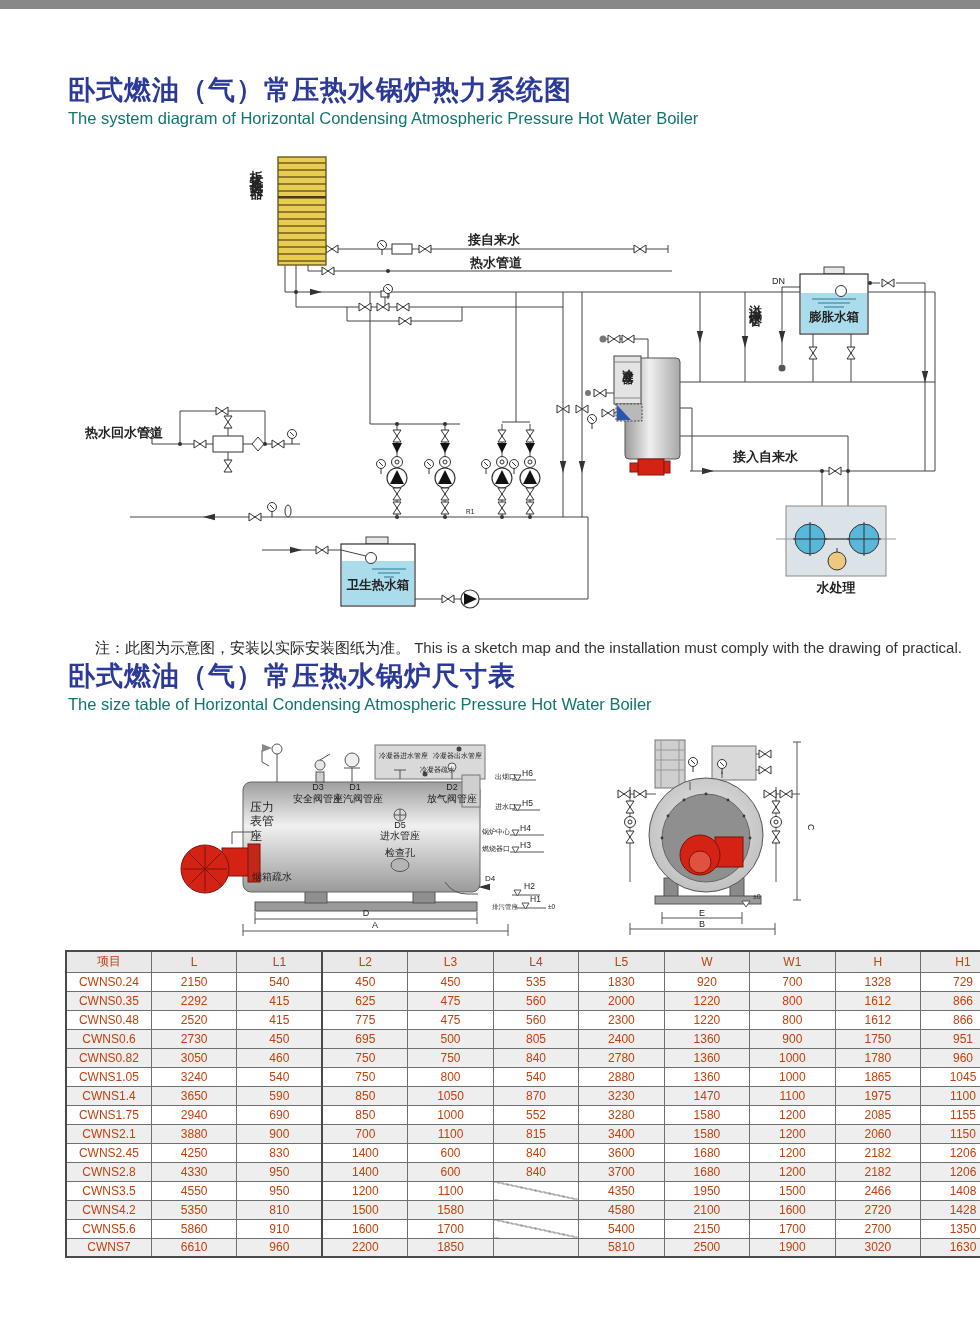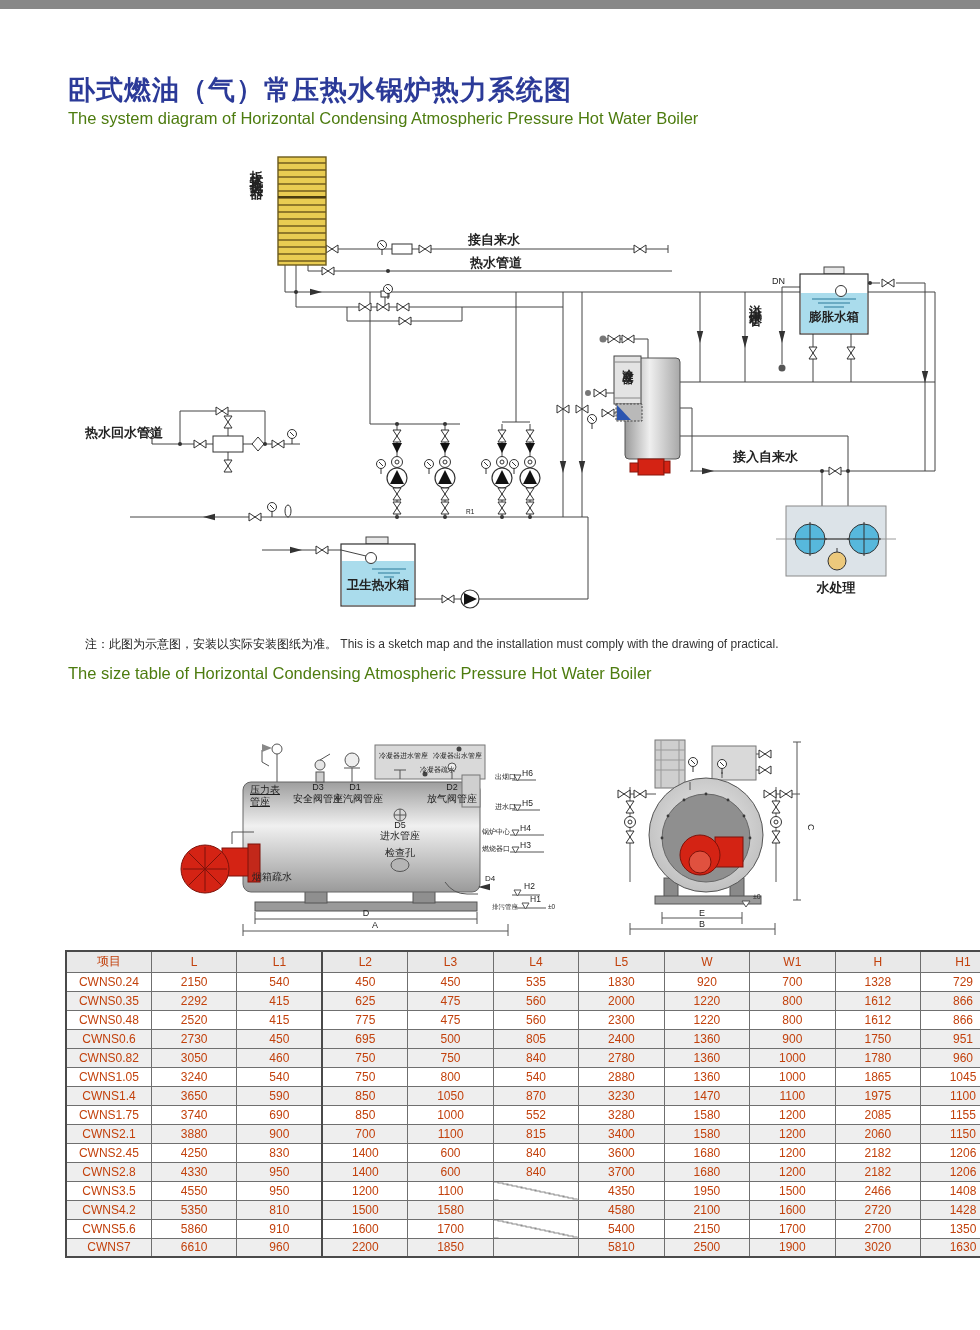--- a/index.html
+++ b/index.html
@@ -4,25 +4,25 @@
 <style>
   html,body{margin:0;padding:0;background:#888;}
   *{box-sizing:border-box;}
   .page{
     position:relative;width:980px;height:1330px;margin:9px auto;background:#fff;
     font-family:"Liberation Sans","DejaVu Sans",sans-serif;color:#222;overflow:hidden;
   }
   
   .sec-head{position:absolute;left:68px;}
   .sec-head .cn{font-size:27px;font-weight:bold;color:#2b3a98;letter-spacing:1px;margin:0;line-height:1.15;}
-  .sec-head .en{font-size:16.5px;color:#4d7c0f;margin:3px 0 0 0;line-height:1.2;}
+  .sec-head .en{font-size:16.5px;color:#0f766e;margin:3px 0 0 0;line-height:1.2;}
   #head1{top:66px;}
   #head2{top:652px;}
   
-  .note{position:absolute;left:85px;top:615px;font-size:12px;color:#333;}
+  .note{position:absolute;left:95px;top:615px;font-size:15px;color:#333;}
   .note .cn{color:#222;}
   
   .diagram1{position:absolute;left:0;top:132px;width:873px;height:478px;}
   .drawings{position:absolute;left:0;top:723px;width:980px;height:215px;}
   svg{position:absolute;left:0;top:0;}
   svg text{font-family:"Liberation Sans","DejaVu Sans",sans-serif;fill:#222;}
   .lbl{font-weight:600;}
   
   .vlab{position:absolute;writing-mode:vertical-rl;text-orientation:upright;
         font-weight:600;color:#222;letter-spacing:4px;}
@@ -280,20 +280,21 @@
     <div class="vlab" style="left:746px;top:154px;font-size:13px;letter-spacing:3px;">溢排水管</div>
     <div class="vlab" style="left:620px;top:219px;font-size:11.5px;letter-spacing:2px;">冷凝器</div>
   </div>
 
   <p class="note">
     <span class="cn">注：此图为示意图，安装以实际安装图纸为准。</span>
     <span class="en">This is a sketch map and the installation must comply with the drawing of practical.</span>
   </p>
 
   <div class="sec-head" id="head2">
+    <h1 class="cn">卧式燃油（气）常压热水锅炉尺寸表</h1>
     <p class="en">The size table of Horizontal Condensing Atmospheric Pressure Hot Water Boiler</p>
   </div>
 
   <div class="drawings">
     <svg width="980" height="215" viewBox="0 0 980 215">
       <defs>
         <linearGradient id="shellGrad" x1="0" y1="0" x2="0" y2="1">
           <stop offset="0" stop-color="#9e9e9e"></stop>
             <stop offset="0.4" stop-color="#f0f0f0"></stop>
             <stop offset="1" stop-color="#9a9a9a"></stop>
@@ -434,21 +435,21 @@
         <text x="548" y="177" font-size="6.5">±0</text>
         <text x="366" y="184" font-size="9" text-anchor="middle">D</text>
         <text x="375" y="196" font-size="9" text-anchor="middle">A</text>
         <text x="702" y="184" font-size="9" text-anchor="middle">E</text>
         <text x="702" y="195" font-size="9" text-anchor="middle">B</text>
         <text x="808" y="92" font-size="9" transform="rotate(90 808 92)">C</text>
         <text x="753" y="167" font-size="7">±0</text>
       </g>
     </svg>
 
-    <div class="wlab" style="left:250px;top:52px;width:30px;font-size:10px;text-decoration:underline;">压力表管座</div>
+    <div class="wlab" style="left:250px;top:68px;width:30px;font-size:12px;">压力表管座</div>
   </div>
 
   <div class="size-table-wrap">
     <table class="size">
         <thead>
           <tr>
             <th>项目</th>
             <th>L</th>
             <th>L1</th>
             <th class="heavy">L2</th>
@@ -548,21 +549,21 @@
             <td class="">1050</td>
             <td class="">870</td>
             <td class="">3230</td>
             <td class="">1470</td>
             <td class="">1100</td>
             <td class="">1975</td>
             <td class="">1100</td>
           </tr>
           <tr>
             <td class="">CWNS1.75</td>
-            <td class="">3740</td>
+            <td class="">2940</td>
             <td class="">690</td>
             <td class="heavy">850</td>
             <td class="">1000</td>
             <td class="">552</td>
             <td class="">3280</td>
             <td class="">1580</td>
             <td class="">1200</td>
             <td class="">2085</td>
             <td class="">1155</td>
           </tr>

